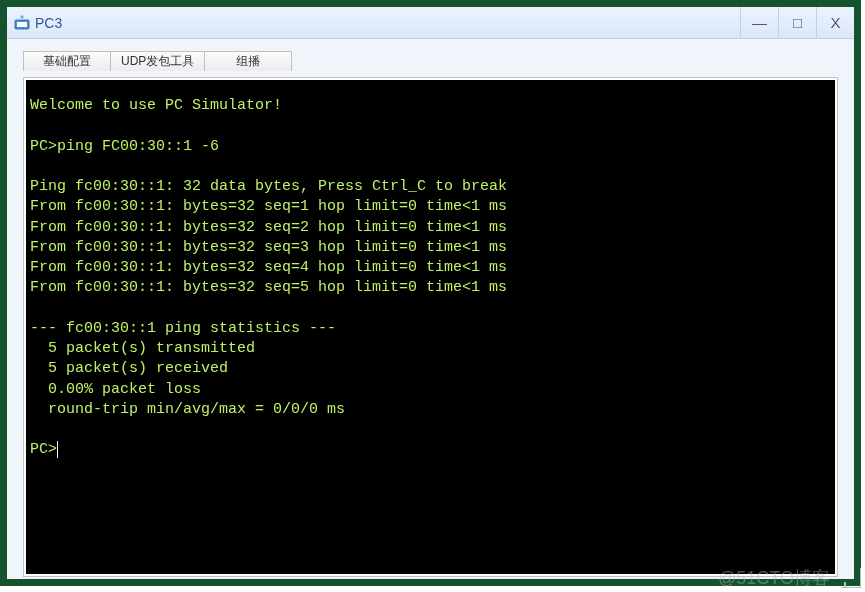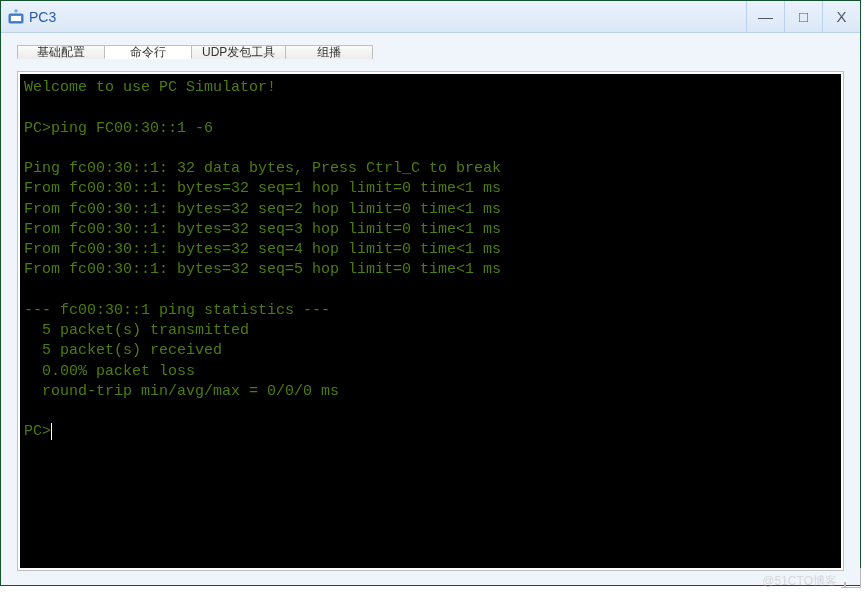--- a/index.html
+++ b/index.html
@@ -7,21 +7,21 @@
       font-family: "Microsoft YaHei", Arial, sans-serif;
       background: #fff;
       width: 865px;
       height: 592px;
       overflow: hidden;
       position: relative;
     }
     .window {
       width: 861px;
       height: 586px;
-      border: 1px solid #14532d;
+      border: 7px solid #14532d;
       background: #f0f4fb;
       position: relative;
     }
     .titlebar {
       height: 32px;
       background: linear-gradient(#eaf2fc, #dce8f8);
       display: flex;
       align-items: center;
       border-bottom: 1px solid #bcd2ec;
     }
@@ -66,62 +66,62 @@
       background: linear-gradient(#fbfbfb, #ececec);
       display: flex;
       align-items: center;
       justify-content: center;
       font-size: 12px;
       color: #333;
       border-bottom: none;
       margin-right: 0;
       margin-left: -1px;
       cursor: pointer;
-      height: 14px;
+      height: 20px;
     }
     .tab:first-child { margin-left: 0; }
     .tab.active {
       background: #fff;
       border-bottom: 1px solid #fff;
       position: relative;
       z-index: 2;
     }
     .terminal-container {
       margin: 0 16px 16px 16px;
       border: 1px solid #bfbfbf;
       background: #fff;
       padding: 2px;
       height: 500px;
     }
     .terminal {
       background: #000;
-      color: #4d7c0f;
+      color: #bef264;
       font-family: "Courier New", monospace;
       font-size: 15px;
       line-height: 1.35;
       height: 100%;
-      padding: 4px 4px;
+      padding: 16px 4px;
       white-space: pre;
       overflow: hidden;
       position: relative;
     }
     .cursor {
       display: inline-block;
       width: 1px;
       height: 17px;
       background: #fff;
       vertical-align: text-bottom;
       margin-left: 0;
     }
     .watermark {
       position: absolute;
       bottom: 2px;
-      right: 28px;
+      right: 35px;
       color: rgba(180,180,180,0.45);
-      font-size: 12px;
+      font-size: 18px;
       pointer-events: none;
     }
     .bottom-angle {
       position: absolute;
       right: 4px;
       bottom: 4px;
       width: 20px;
       height: 20px;
       pointer-events: none;
     }
@@ -141,21 +141,20 @@
     <span class="title-text">PC3</span>
     <div class="win-controls">
       <div class="win-btn">—</div>
       <div class="win-btn">□</div>
       <div class="win-btn">X</div>
     </div>
   </div>
 
   <div class="tabbar">
     <div class="tab">基础配置</div>
-    <div class="tab active">命令行</div>
     <div class="tab">UDP发包工具</div>
     <div class="tab">组播</div>
   </div>
 
   <div class="terminal-container">
     <div class="terminal" id="terminal"><span>Welcome to use PC Simulator!</span>
 <span></span>
 <span>PC&gt;ping FC00:30::1 -6</span>
 <span></span>
 <span>Ping fc00:30::1: 32 data bytes, Press Ctrl_C to break</span>

